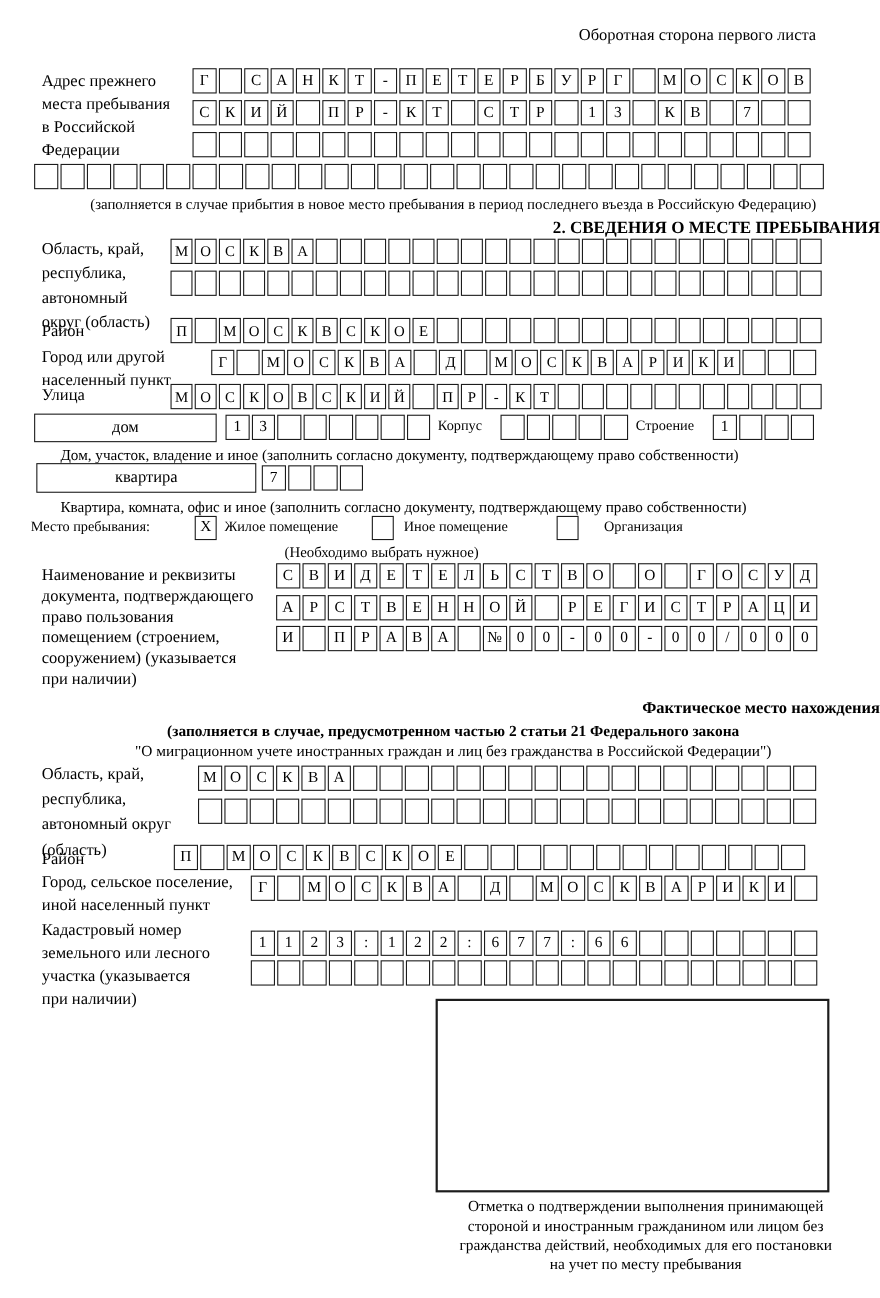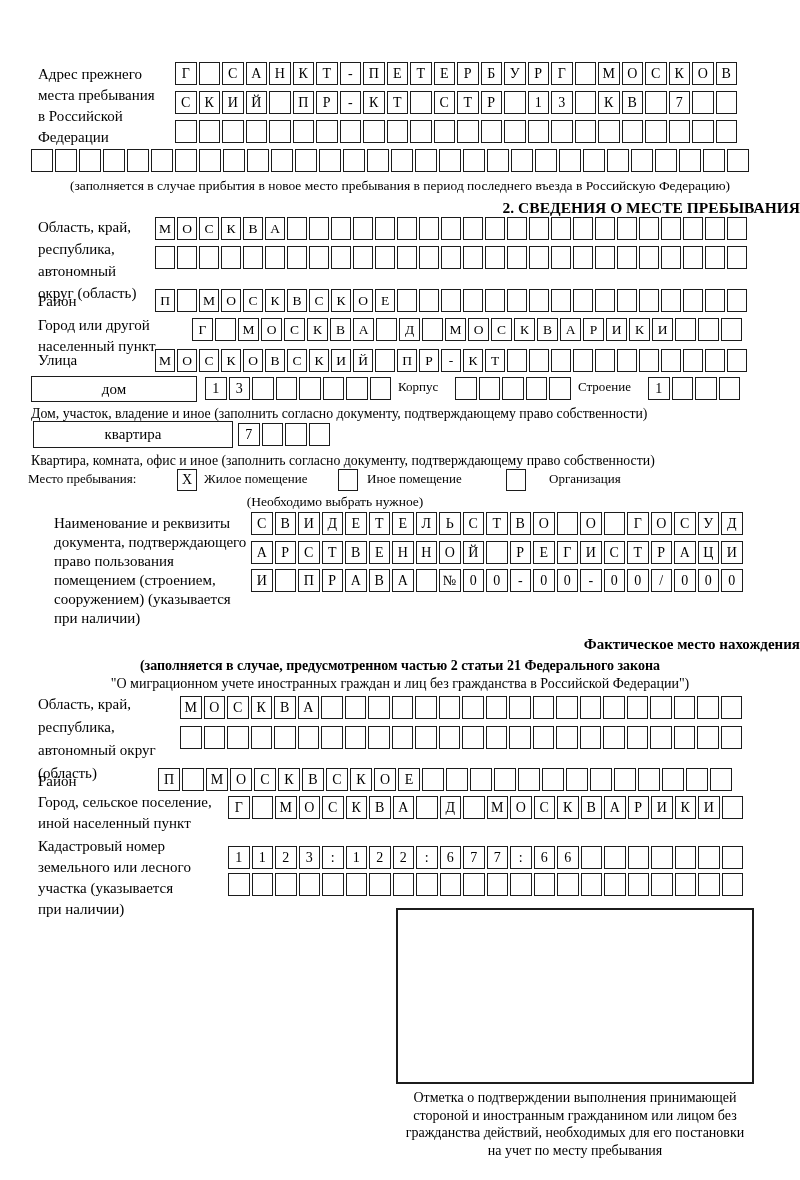--- a/index.html
+++ b/index.html
@@ -5,21 +5,21 @@
   * { margin:0; padding:0; box-sizing:border-box; }
   html,body { background:#ffffff; }
   body {
     width:800px; height:1180px; position:relative;
     font-family:"Liberation Serif","DejaVu Serif",serif; color:#000;
     overflow:hidden;
   }
   .page { position:relative; width:800px; height:1180px; background:#fff; }
   .abs { position:absolute; }
   .lbl { font-size:15px; line-height:21px; white-space:pre-line; }
-  .note { font-size:13.5px; line-height:17px; white-space:pre-line; }
+  .note { font-size:13.5px; line-height:17px; white-space:pre-line;padding-left:24px; }
   .center { text-align:center; }
   .bold { font-weight:bold;text-align:right; }
   .boxrow { display:flex; gap:2px; }
   .boxrow .cell {
     flex:0 0 auto; height:23px; border:1.6px solid #1c1c1c; background:#fff;
     display:flex; align-items:center; justify-content:center;
     font-size:14px; line-height:1;
   }
   .p235 .cell { width:21.5px; }
   .p24  .cell { width:22px; }
@@ -35,20 +35,21 @@
     display:flex; align-items:center; justify-content:center; font-size:14px;
   }
   .inline-lbl { font-size:13px; white-space:nowrap; }
   .stampbox { border:2px solid #1c1c1c; background:#fff; }
 </style>
 </head>
 <body>
 
 <div class="page">
 
+  <div class="abs lbl" style="top:22px; left:0; width:742px; text-align:right;">Оборотная сторона первого листа</div>
 
   <div class="abs lbl" style="top:64px; left:38px; width:140px;">Адрес прежнего
 места пребывания
 в Российской
 Федерации</div>
   <div class="abs boxrow p235" style="top:62px; left:175px;">
       <span class="cell">Г</span>
       <span class="cell"></span>
       <span class="cell">С</span>
       <span class="cell">А</span>
@@ -354,21 +355,21 @@
 
   <div class="abs inline-lbl" style="top:471px; left:28px;text-align:right;">Место пребывания:</div>
   <div class="abs checkbox" style="top:469px; left:177px;">X</div>
   <div class="abs inline-lbl" style="top:471px; left:204px;">Жилое помещение</div>
   <div class="abs checkbox" style="top:469px; left:338px;"></div>
   <div class="abs inline-lbl" style="top:471px; left:367px;">Иное помещение</div>
   <div class="abs checkbox" style="top:469px; left:506px;"></div>
   <div class="abs inline-lbl" style="top:471px; left:549px;">Организация</div>
   <div class="abs note center" style="top:493px; left:180px; width:310px;">(Необходимо выбрать нужное)</div>
 
-  <div class="abs lbl" style="top:514px; left:54px; width:215px; line-height:19px;">Наименование и реквизиты
+  <div class="abs lbl" style="top:514px; left:38px; width:215px; line-height:19px;">Наименование и реквизиты
 документа, подтверждающего
 право пользования
 помещением (строением,
 сооружением) (указывается
 при наличии)</div>
   <div class="abs boxrow p235" style="top:512px; left:251px;">
       <span class="cell">С</span>
       <span class="cell">В</span>
       <span class="cell">И</span>
       <span class="cell">Д</span>

